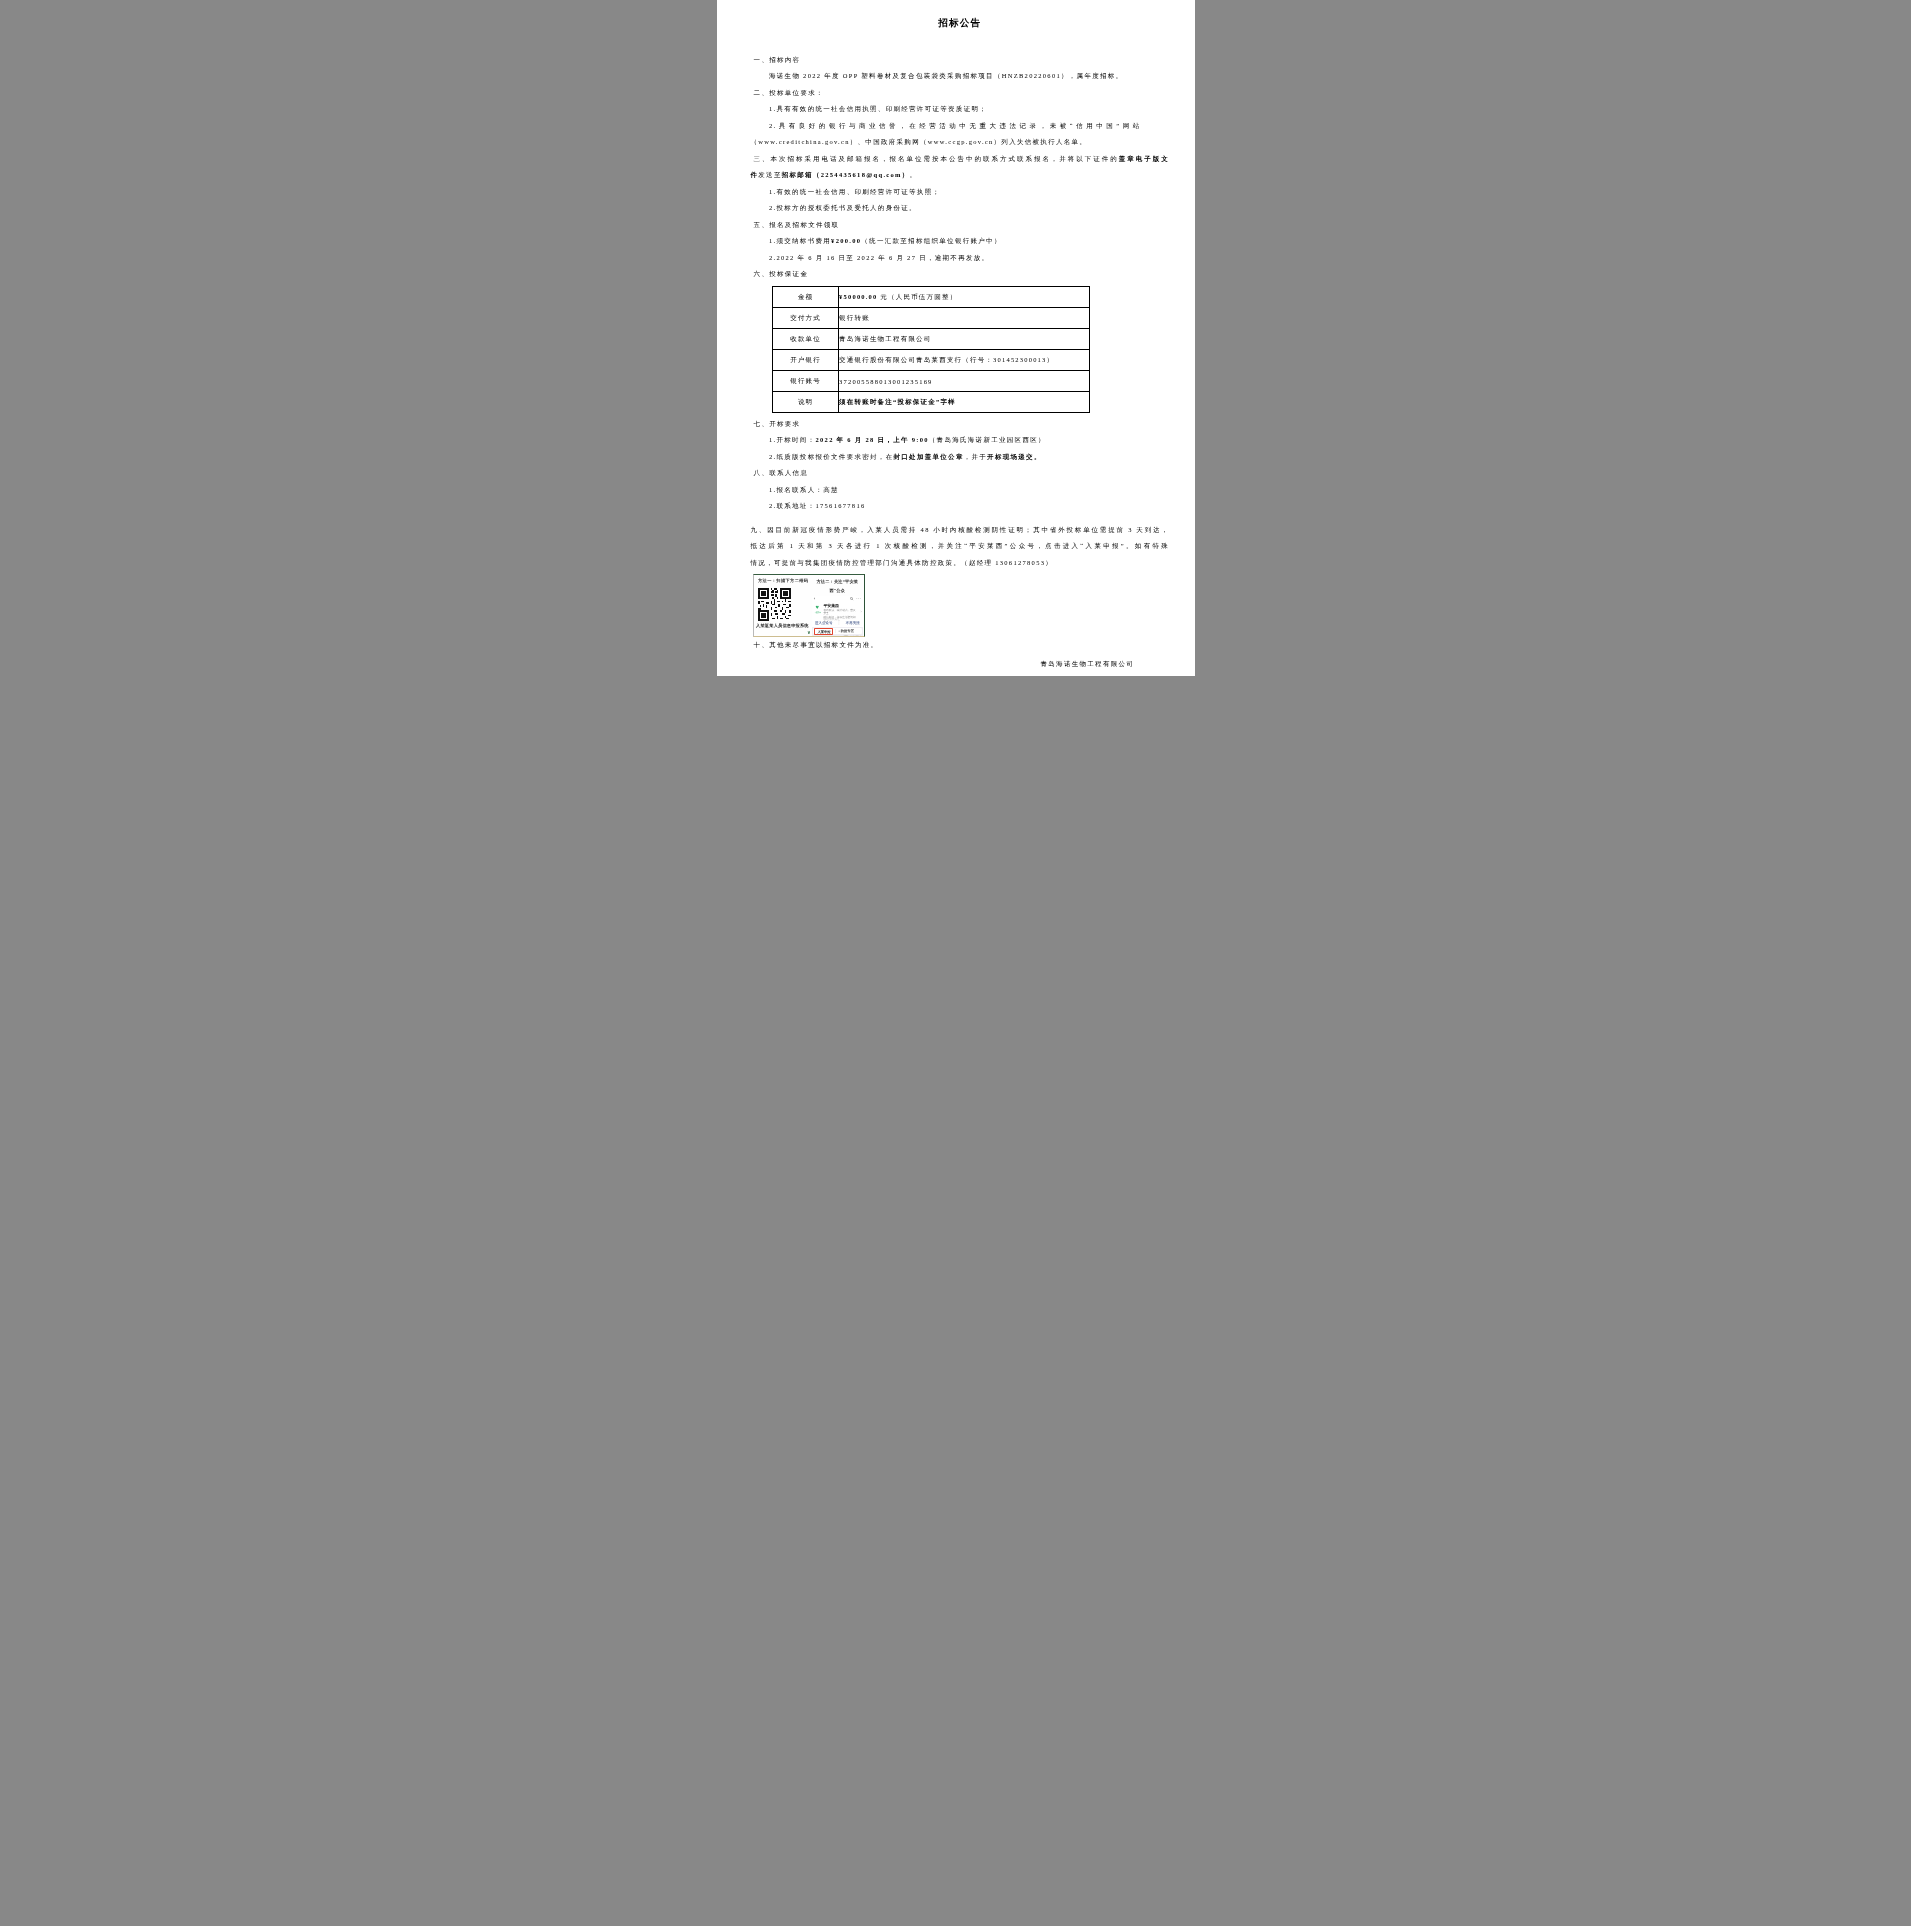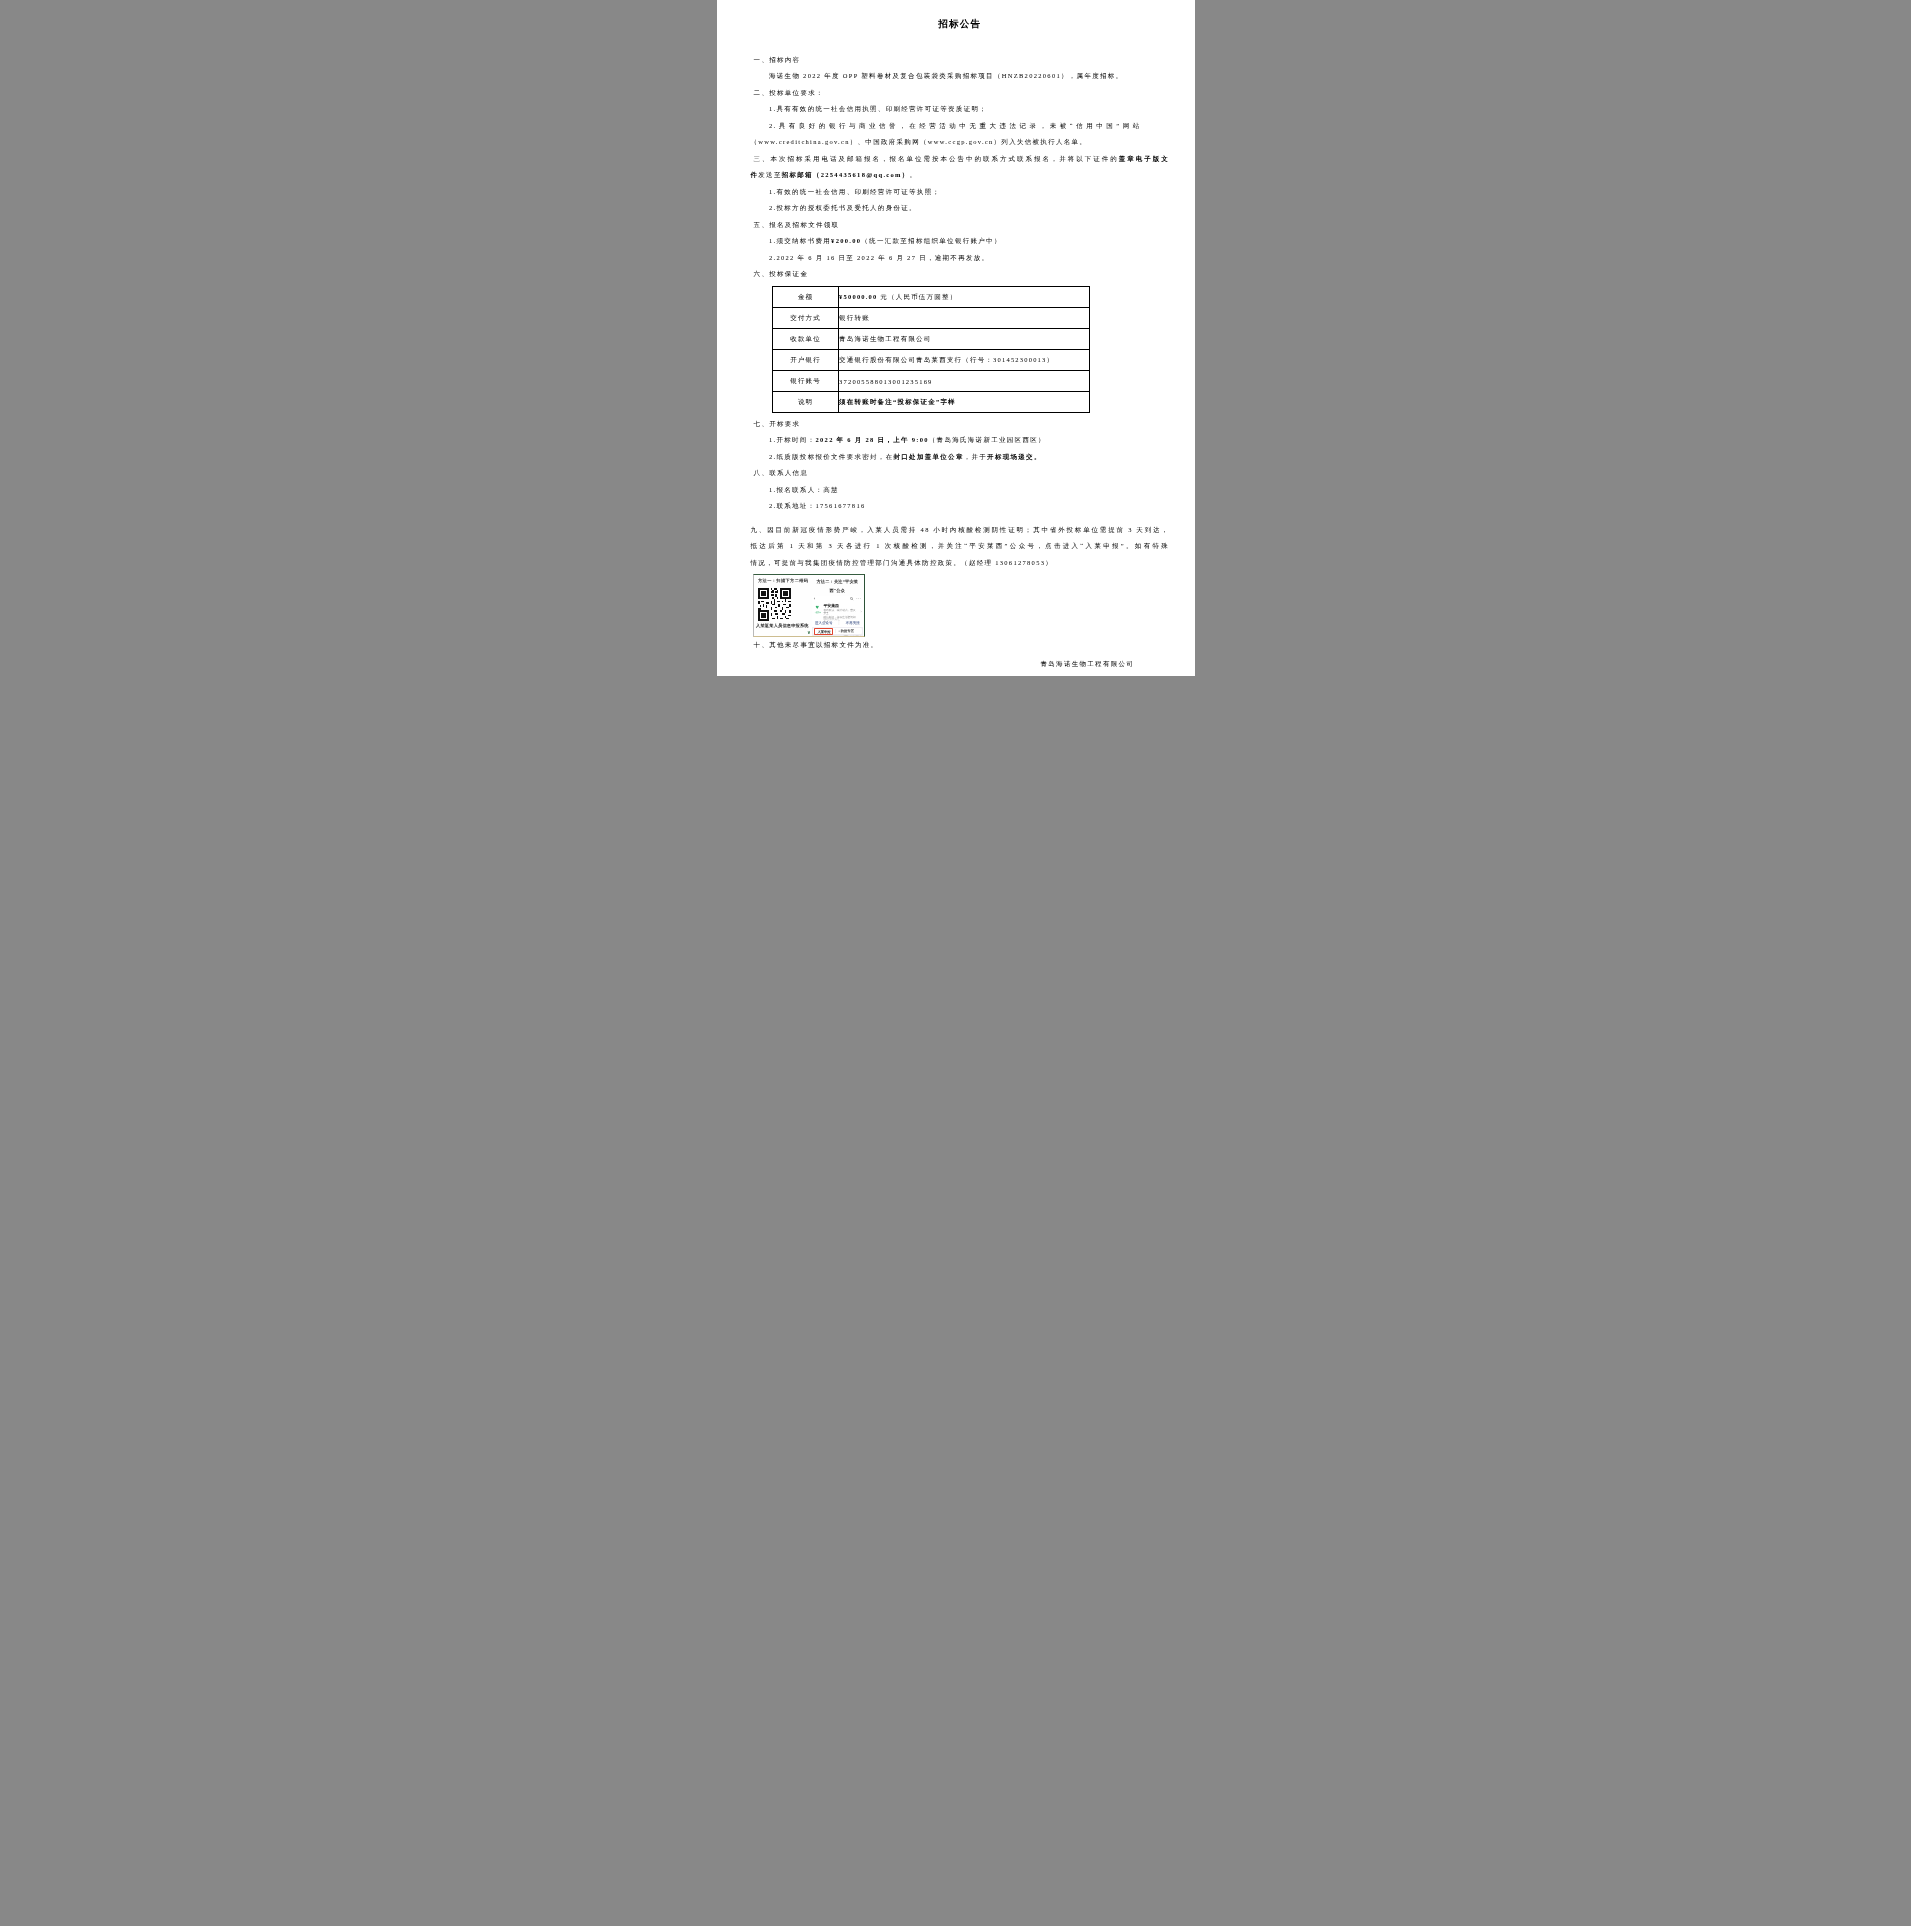--- a/index.html
+++ b/index.html
@@ -1,19 +1,19 @@
 <!DOCTYPE html>
 <html style="font-size:6.2px"><head>
 <meta charset="utf-8">
 <style>
   html,body{margin:0;padding:0;background:#888;}
   .page{position:relative;width:478px;height:676px;margin:0 auto;background:#ffffff;
         font-family:"Liberation Serif","DejaVu Serif",serif;color:#000;overflow:hidden;}
   .content{padding:17px 25.4px 0 34px;}
-  .doc-title{text-align:center;font-family:Liberation Sans, sans-serif;
+  .doc-title{text-align:center;font-family:Liberation Mono, monospace;
              font-weight:bold;font-size:9.6px;letter-spacing:1.2px;line-height:14.6px;margin-bottom:20px;}
   .line{font-size:6.5px;letter-spacing:1.3px;line-height:16.5px;white-space:nowrap;}
   .h{text-indent:3.1px;}
   .ind{text-indent:18.5px;}
   .flush{white-space:normal;text-align:justify;text-align-last:justify;}
   .pullr{margin-right:28.5px;}
   .gap-top{margin-top:7px;}
 
   
   table.btable{border-collapse:collapse;margin:3.5px 0 2.7px 21.6px;table-layout:fixed;}

